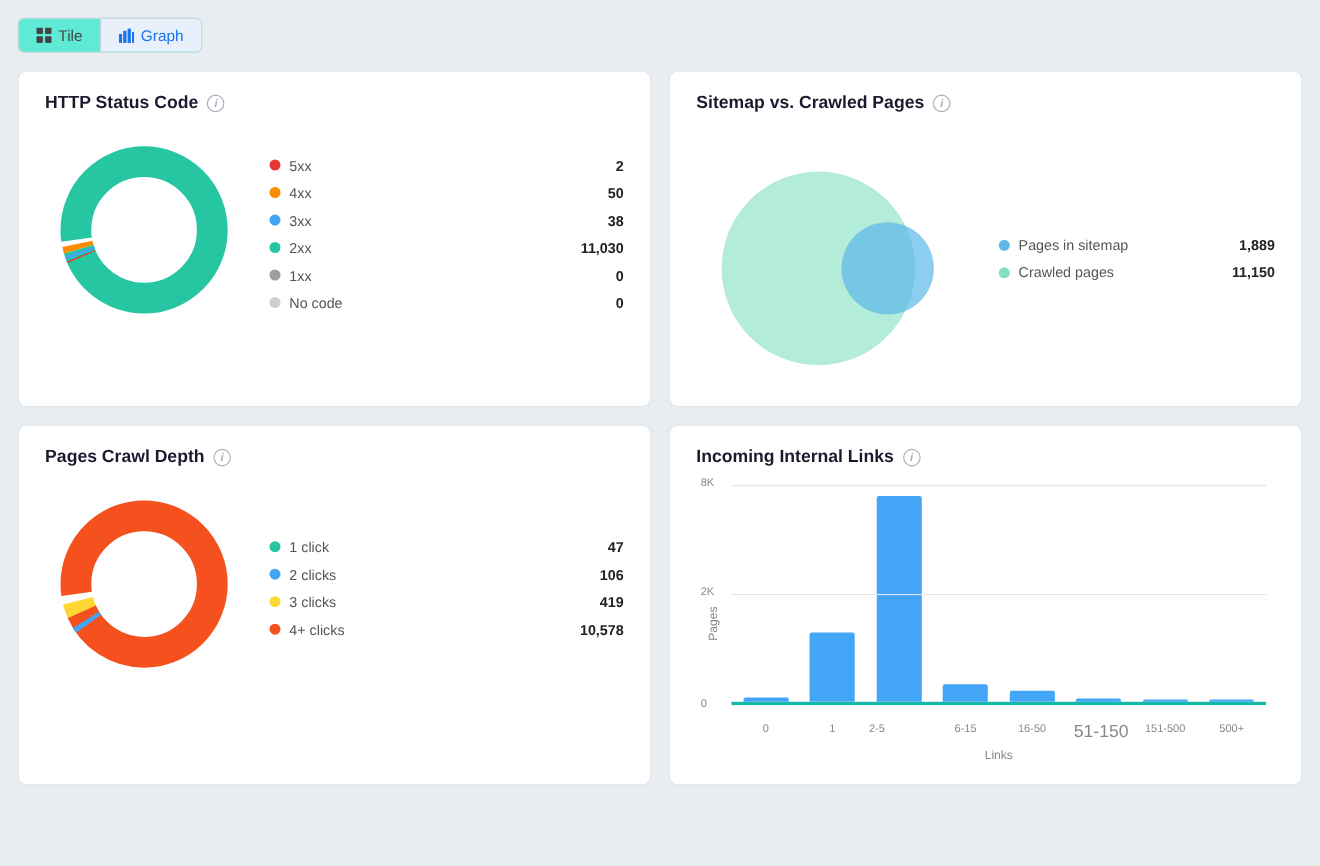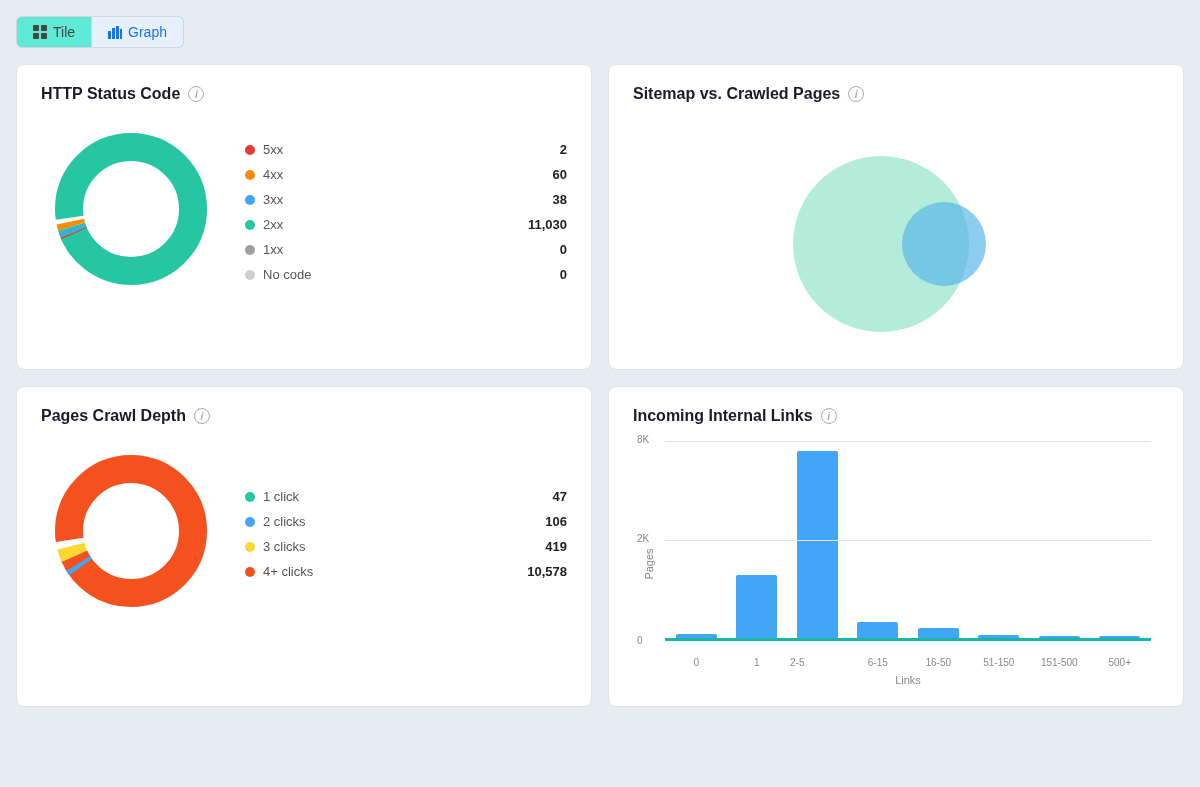--- a/index.html
+++ b/index.html
@@ -164,21 +164,21 @@
       </div>
       <div class="legend">
         <div class="legend-item">
           <span class="legend-dot" style="background:#e53935"></span>
           <span class="legend-label">5xx</span>
           <span class="legend-value">2</span>
         </div>
         <div class="legend-item">
           <span class="legend-dot" style="background:#fb8c00"></span>
           <span class="legend-label">4xx</span>
-          <span class="legend-value">60</span>
+          <span class="legend-value">50</span>
         </div>
         <div class="legend-item">
           <span class="legend-dot" style="background:#42a5f5"></span>
           <span class="legend-label">3xx</span>
           <span class="legend-value">38</span>
         </div>
         <div class="legend-item">
           <span class="legend-dot" style="background:#26c6a2"></span>
           <span class="legend-label">2xx</span>
           <span class="legend-value">11,030</span>
@@ -203,20 +203,32 @@
       <span class="info-icon">i</span>
     </div>
     <div class="card-body">
       <div class="venn-wrap">
         <svg width="220" height="210" viewBox="0 0 220 210">
 
           <circle cx="95" cy="115" r="88" fill="#80e0c0" fill-opacity="0.6"></circle>
 
           <circle cx="158" cy="115" r="42" fill="#5db8e8" fill-opacity="0.7"></circle>
         </svg>
+      </div>
+      <div class="legend">
+        <div class="legend-item">
+          <span class="legend-dot" style="background:#5db8e8"></span>
+          <span class="legend-label">Pages in sitemap</span>
+          <span class="legend-value">1,889</span>
+        </div>
+        <div class="legend-item">
+          <span class="legend-dot" style="background:#80e0c0"></span>
+          <span class="legend-label">Crawled pages</span>
+          <span class="legend-value">11,150</span>
+        </div>
       </div>
     </div>
   </div>
 
   <div class="card">
     <div class="card-title">
       <span>Pages Crawl Depth</span>
       <span class="info-icon">i</span>
     </div>
     <div class="card-body">
@@ -314,21 +326,21 @@
               </div>
             </div>
           </div>
 
           <div style="display:flex; gap:6px; padding:0 4px; margin-top:4px;">
             <div style="flex:1; text-align:center; font-size:10px; color:#888;">0</div>
             <div style="flex:1; text-align:center; font-size:10px; color:#888;">1</div>
             <div style="flex:1; text-align:left; font-size:10px; color:#888;">2-5</div>
             <div style="flex:1; text-align:center; font-size:10px; color:#888;">6-15</div>
             <div style="flex:1; text-align:center; font-size:10px; color:#888;">16-50</div>
-            <div style="flex:1; text-align:center; font-size:10px; color:#888;">51-150</div>
+            <div style="flex:1; text-align:right; font-size:16px; color:#888;">51-150</div>
             <div style="flex:1; text-align:center; font-size:10px; color:#888;">151-500</div>
             <div style="flex:1; text-align:center; font-size:10px; color:#888;">500+</div>
           </div>
 
           <div style="text-align:center; font-size:11px; color:#888; margin-top:6px;">Links</div>
         </div>
       </div>
     </div>
   </div>
 

